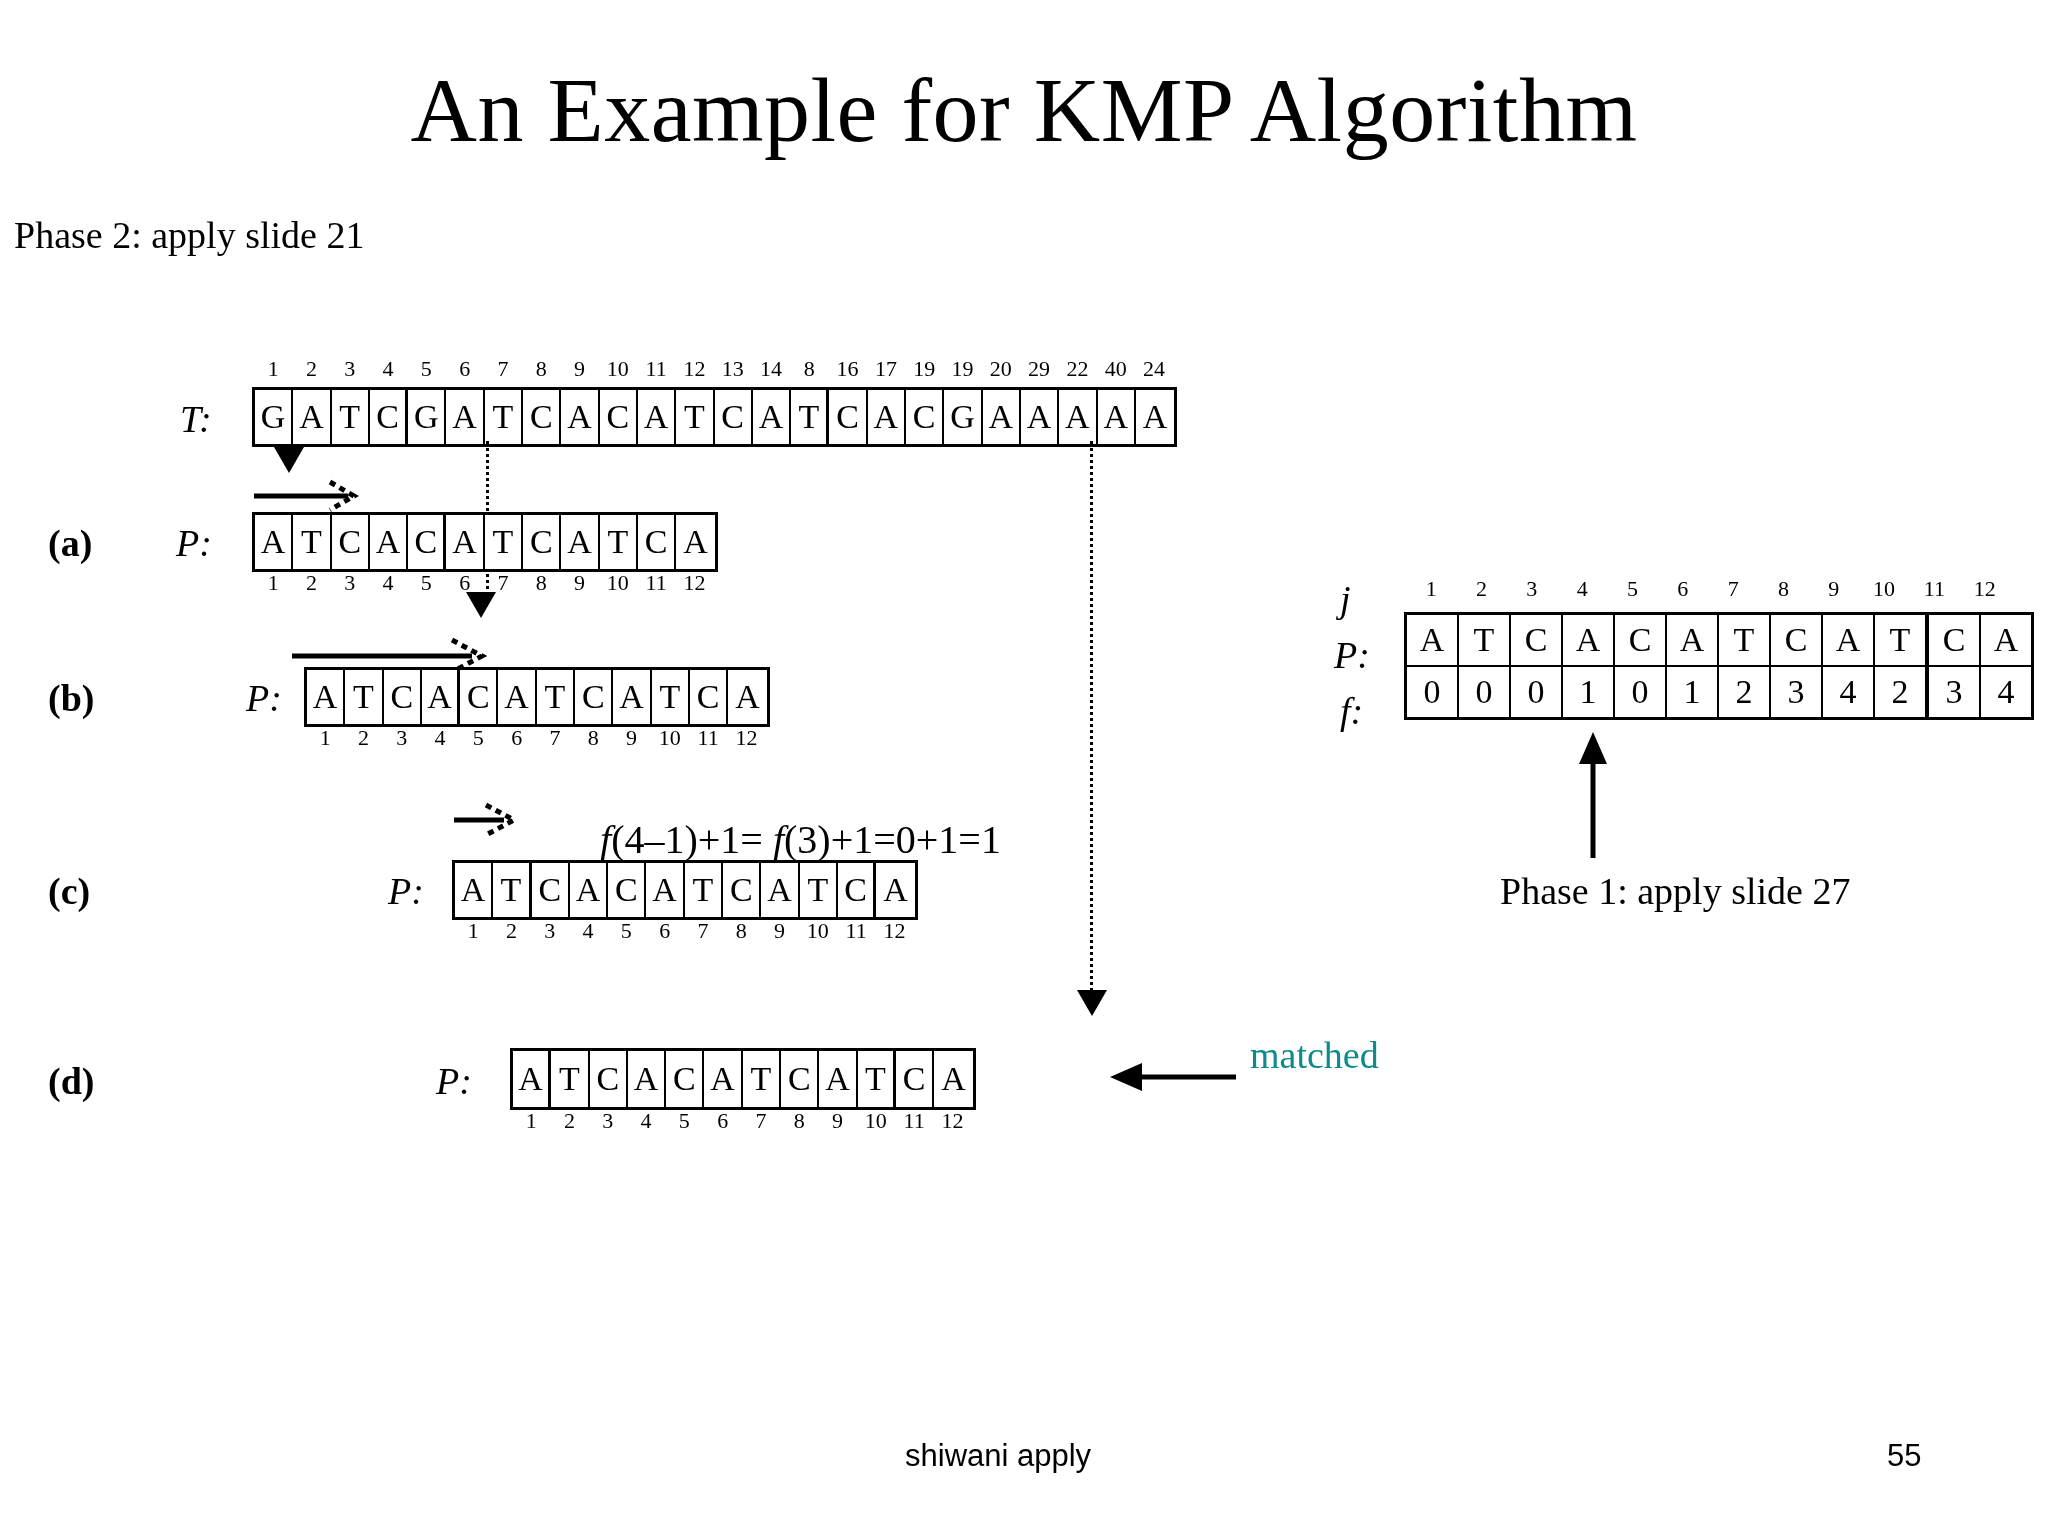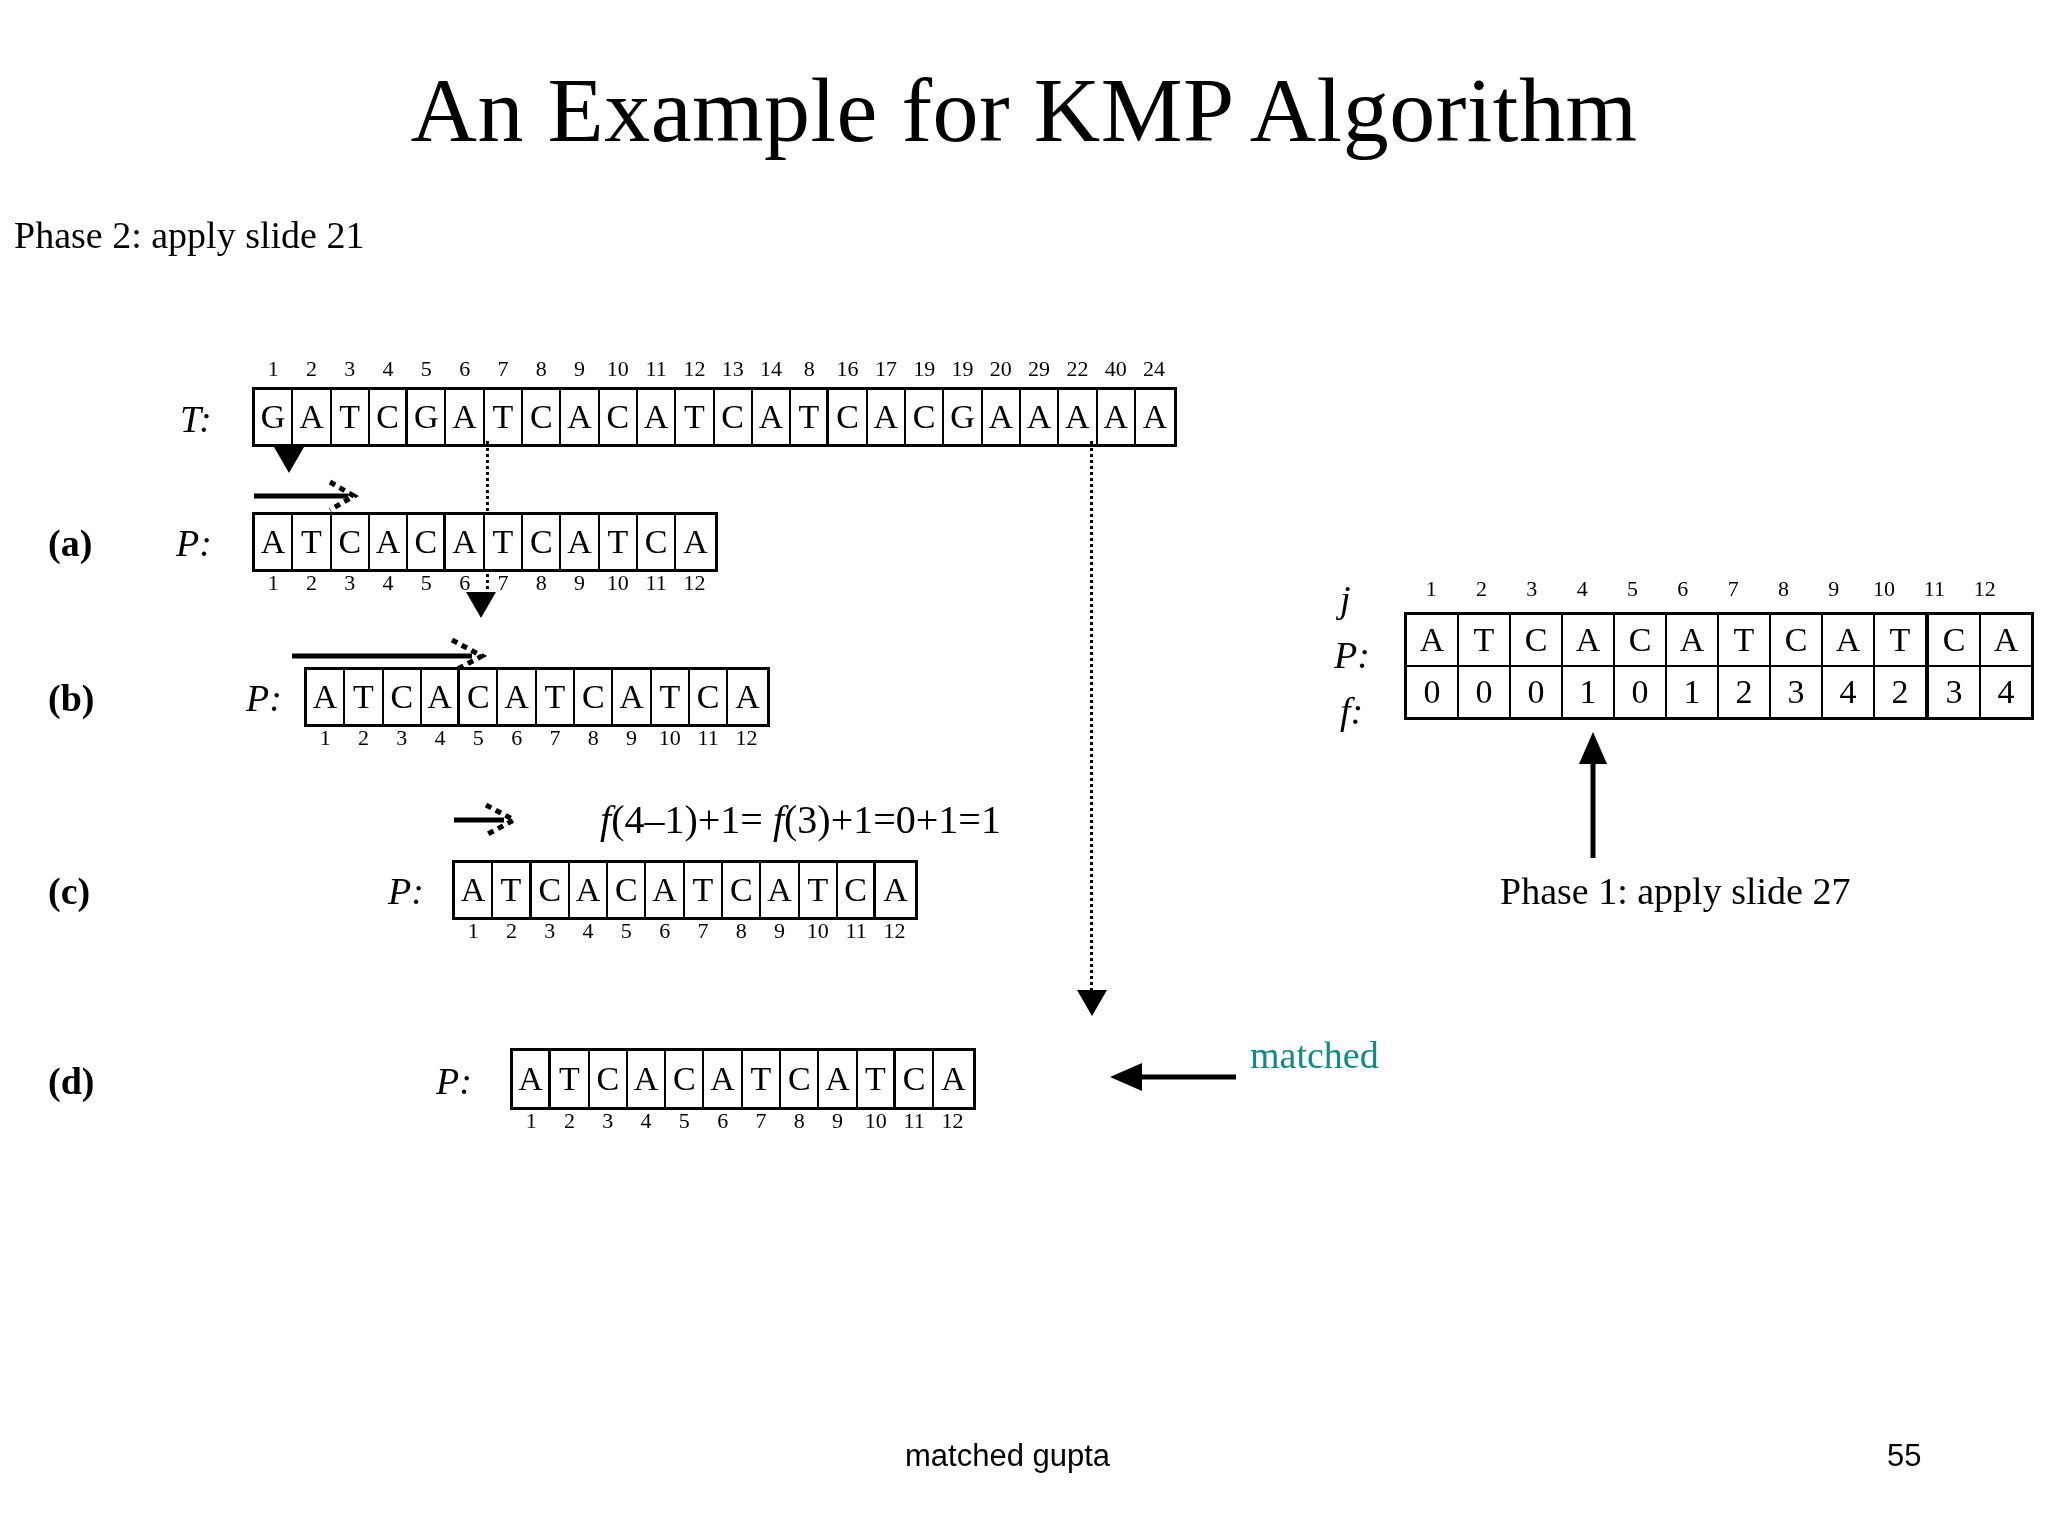--- a/index.html
+++ b/index.html
@@ -213,21 +213,21 @@
     <div class="num" style="width: 38.3px;">10</div>
     <div class="num" style="width: 38.3px;">11</div>
     <div class="num" style="width: 38.3px;">12</div>
   </div>
 
 <svg class="abs" style="left:452px;top:800px;" width="80" height="40" viewBox="0 0 80 40">
   <line x1="2" y1="20" x2="52" y2="20" stroke="#000" stroke-width="5"></line>
   <path d="M34 5 L62 20 L34 35" fill="none" stroke="#000" stroke-width="5" stroke-dasharray="6 5"></path>
 </svg>
 
-<div class="abs formula" style="left:600px;top:800px;">
+<div class="abs formula" style="left:600px;top:820px;">
   <i>f</i><span>(4–1)+1= </span><i>f</i><span>(3)+1=0+1=1</span>
 </div>
 
 <div class="abs seclabel" style="left:48px;top:872px;">(c)</div>
 <div class="abs rowlabel" style="left:388px;top:872px;">P:</div>
 <div class="abs strip pattern-strip" id="p-strip-c" style="left:452px;top:860px;height:54px;">
     <div class="cell" style="width: 38.3px;">A</div>
     <div class="cell thick" style="width: 38.3px;">T</div>
     <div class="cell" style="width: 38.3px;">C</div>
     <div class="cell" style="width: 38.3px;">A</div>
@@ -346,14 +346,14 @@
   </tbody>
 </table>
 
 <svg class="abs" style="left:1570px;top:730px;" width="46" height="130" viewBox="0 0 46 130">
   <line x1="23" y1="128" x2="23" y2="28" stroke="#000" stroke-width="5"></line>
   <path d="M23 2 L9 34 L37 34 Z" fill="#000"></path>
 </svg>
 
 <div class="abs note" style="left:1500px;top:872px;">Phase 1: apply slide 27</div>
 
-<div class="abs footer" style="left:905px;top:1440px;">matched gupta</div>
+<div class="abs footer" style="left:905px;top:1440px;">shiwani apply</div>
 <div class="abs footer" style="left:1887px;top:1440px;">55</div>
 
 </body></html>

